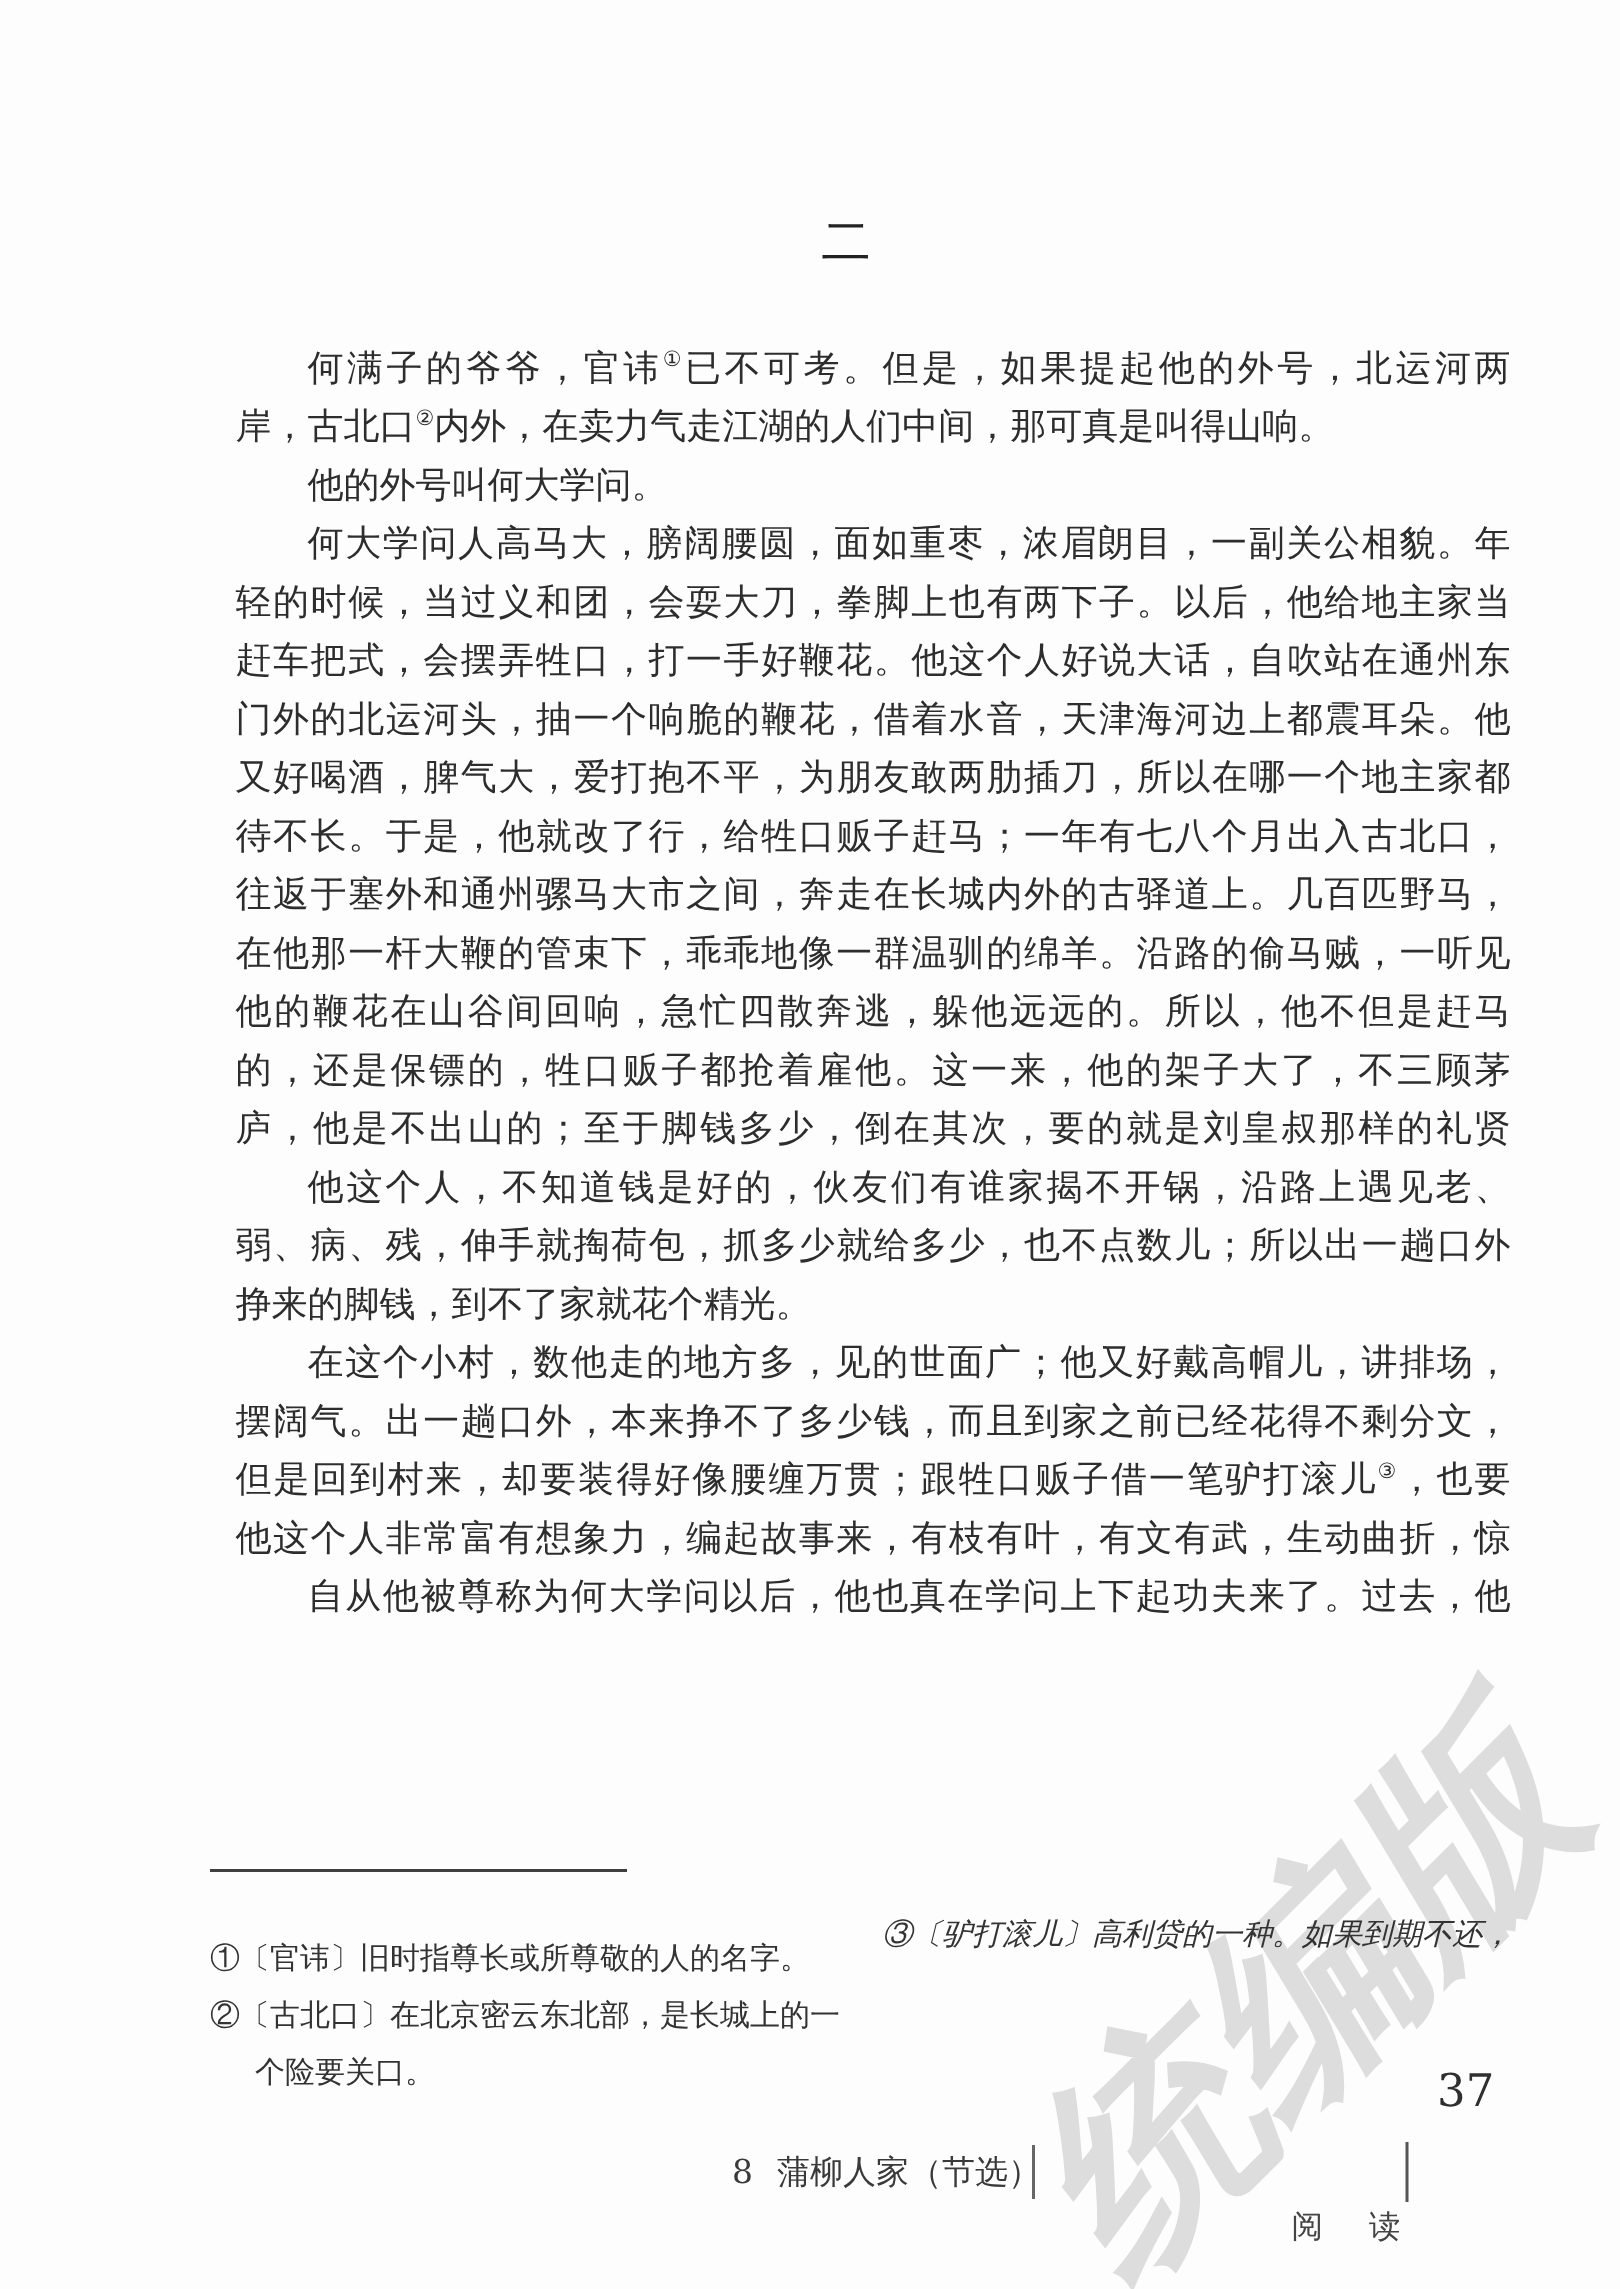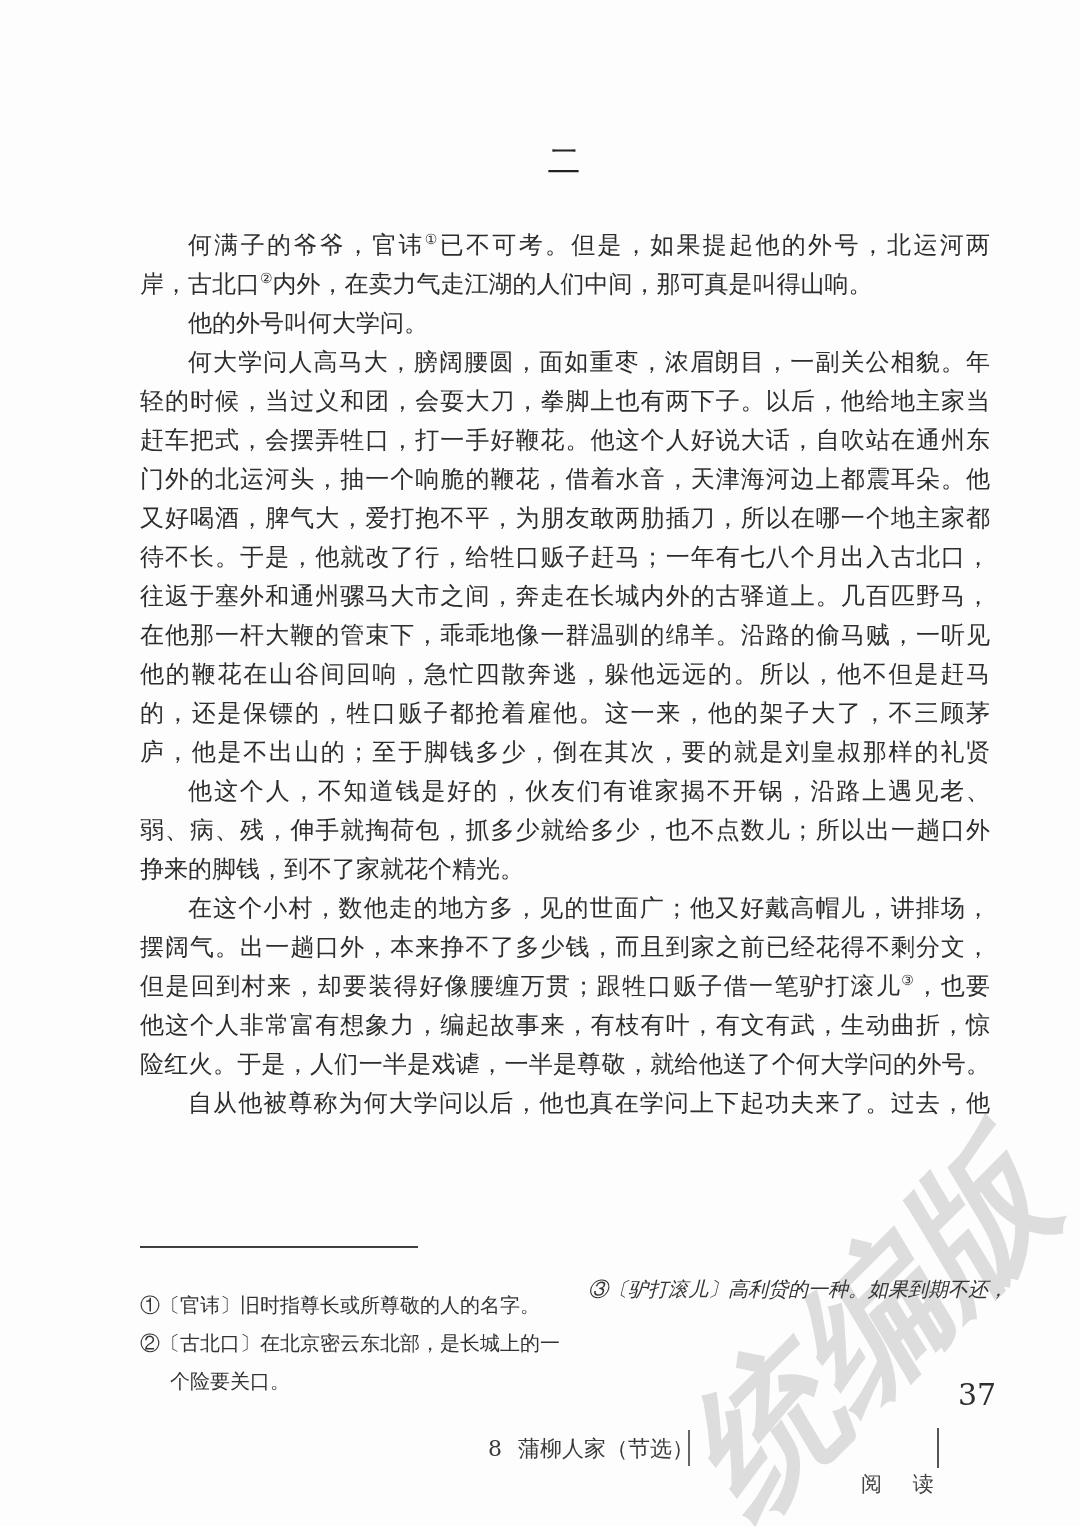--- a/index.html
+++ b/index.html
@@ -11,21 +11,21 @@
     overflow:hidden;
     font-family:"DejaVu Serif","Liberation Serif",serif;
     color:#2d2d2d;
   }
   .section-title{
     position:absolute;left:140px;top:138px;width:850px;
     text-align:center;font-size:33px;line-height:46px;
     letter-spacing:2px;color:#222;
   }
   .body-text{
-    position:absolute;left:140px;top:226px;width:850px;
+    position:absolute;left:157px;top:226px;width:850px;
   }
   .bline{
     height:39px;line-height:39px;font-size:24px;
     white-space:nowrap;
     text-align:justify;
     text-align-last:justify;
     color:#2d2d2d;
   }
   .bline.ind{text-indent:48px;}
   .bline.end{text-align-last:left;}
@@ -106,21 +106,20 @@
         <div class="bline">他的鞭花在山谷间回响，急忙四散奔逃，躲他远远的。所以，他不但是赶马</div>
         <div class="bline">的，还是保镖的，牲口贩子都抢着雇他。这一来，他的架子大了，不三顾茅</div>
         <div class="bline">庐，他是不出山的；至于脚钱多少，倒在其次，要的就是刘皇叔那样的礼贤</div>
         <div class="bline ind">他这个人，不知道钱是好的，伙友们有谁家揭不开锅，沿路上遇见老、</div>
         <div class="bline">弱、病、残，伸手就掏荷包，抓多少就给多少，也不点数儿；所以出一趟口外</div>
         <div class="bline end">挣来的脚钱，到不了家就花个精光。</div>
         <div class="bline ind">在这个小村，数他走的地方多，见的世面广；他又好戴高帽儿，讲排场，</div>
         <div class="bline">摆阔气。出一趟口外，本来挣不了多少钱，而且到家之前已经花得不剩分文，</div>
         <div class="bline">但是回到村来，却要装得好像腰缠万贯；跟牲口贩子借一笔驴打滚儿<sup class="ref">③</sup>，也要</div>
         <div class="bline">他这个人非常富有想象力，编起故事来，有枝有叶，有文有武，生动曲折，惊</div>
-        <div class="bline">险红火。于是，人们一半是戏谑，一半是尊敬，就给他送了个何大学问的外号。</div>
         <div class="bline ind">自从他被尊称为何大学问以后，他也真在学问上下起功夫来了。过去，他</div>
       </div>
 
     <div class="fnrule"></div>
 
     <div class="fncol left" id="fn-left">
         <div class="fnline">①〔官讳〕旧时指尊长或所尊敬的人的名字。</div>
         <div class="fnline">②〔古北口〕在北京密云东北部，是长城上的一</div>
         <div class="fnline ind">个险要关口。</div>
       </div>

